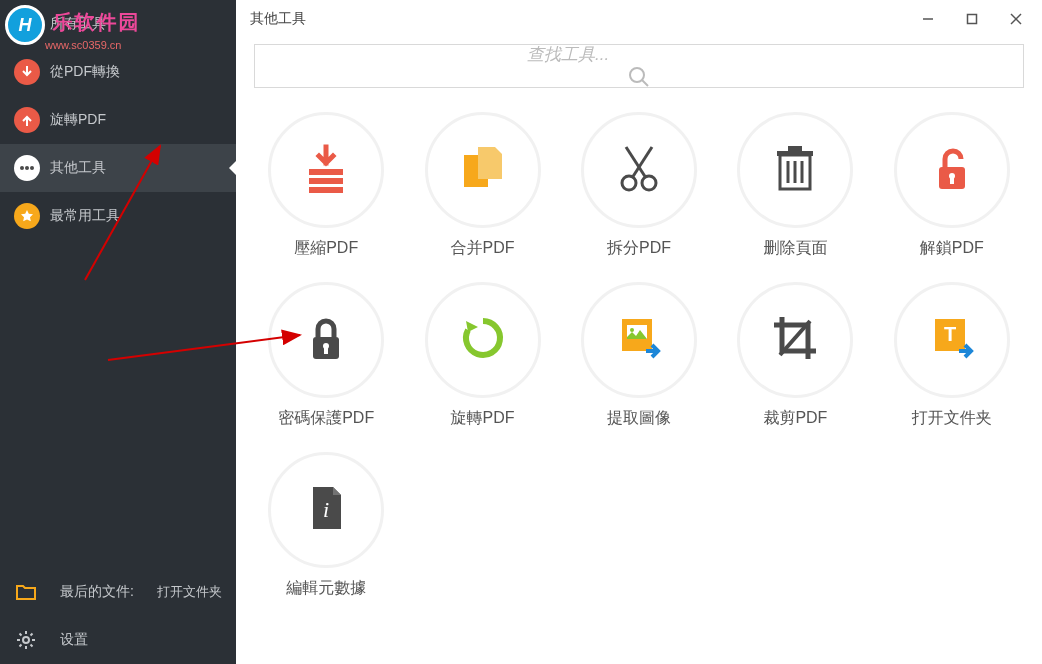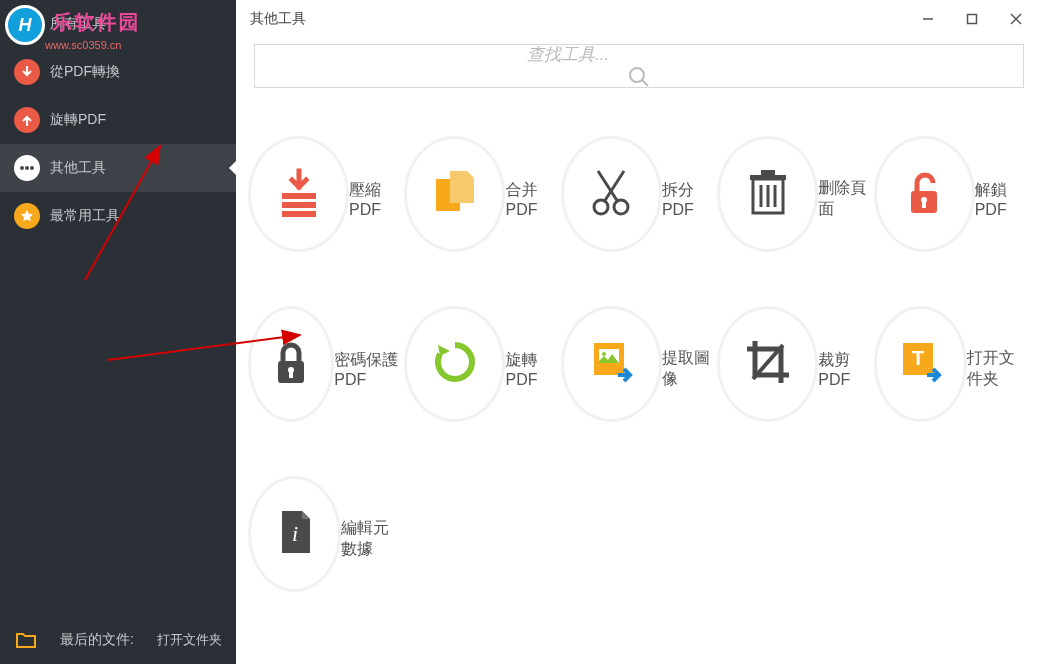--- a/index.html
+++ b/index.html
@@ -25,21 +25,21 @@
     .titlebar { display: flex; align-items: center; height: 38px; padding: 0 4px 0 14px; font-size: 14px; color: #444; }
     .titlebar-spacer { flex: 1; }
     .win-btn { width: 44px; height: 38px; display: flex; align-items: center; justify-content: center; cursor: pointer; color: #555; font-size: 12px; }
     
     .search-row { padding: 6px 18px 12px 18px; }
     .search-box { display: flex; align-items: center; border: 1px solid #d9d9d9; height: 44px; padding: 0 12px; flex-direction: column; }
     .search-input { flex: 1; border: none; outline: none; font-size: 17px; color: #999; font-style: italic; font-family: inherit; }
     .search-input::placeholder { color: #bbb; font-style: italic; }
     
     .tool-grid { flex: 1; padding: 6px 12px; display: grid; grid-template-columns: repeat(5, 1fr); grid-auto-rows: 170px; }
-    .tool-item { display: flex; flex-direction: row; align-items: center; cursor: pointer; padding-top: 6px; }
+    .tool-item { display: flex; flex-direction: column; align-items: center; cursor: pointer; padding-top: 6px; }
     .tool-circle { width: 116px; height: 116px; border-radius: 50%; border: 3px solid #f1f1f1; display: flex; align-items: center; justify-content: center; }
     .tool-label { margin-top: 10px; font-size: 16px; color: #555; }
     
     .arrow-svg { position: absolute; pointer-events: none; z-index: 20; }
   </style>
 </head>
 <body>
 
 <div class="app">
   <div class="sidebar">
@@ -104,20 +104,29 @@
     <div class="sidebar-footer-item">
       <span class="footer-icon">
         <svg width="22" height="22" viewBox="0 0 22 22">
             <path d="M2 5h6l2 2h10v11H2z" fill="none" stroke="#f7a81b" stroke-width="2"></path>
           </svg>
       </span>
       <span>最后的文件:</span>
       <span class="open-folder-link">打开文件夹</span>
     </div>
 
+    <div class="sidebar-footer-item">
+      <span class="footer-icon">
+        <svg width="20" height="20" viewBox="0 0 20 20">
+            <circle cx="10" cy="10" r="3" fill="none" stroke="#c5c8cc" stroke-width="2"></circle>
+            <path d="M10 1v3M10 16v3M1 10h3M16 10h3M3.5 3.5l2 2M14.5 14.5l2 2M16.5 3.5l-2 2M5.5 14.5l-2 2" stroke="#c5c8cc" stroke-width="2"></path>
+          </svg>
+      </span>
+      <span>设置</span>
+    </div>
   </div>
 
   <div class="main">
     <div class="titlebar">
       <span>其他工具</span>
       <span class="titlebar-spacer"></span>
       <div class="win-btn">
           <svg width="12" height="12" viewBox="0 0 12 12">
             <line x1="1" y1="6" x2="11" y2="6" stroke="#555" stroke-width="1.5"></line>
           </svg>

